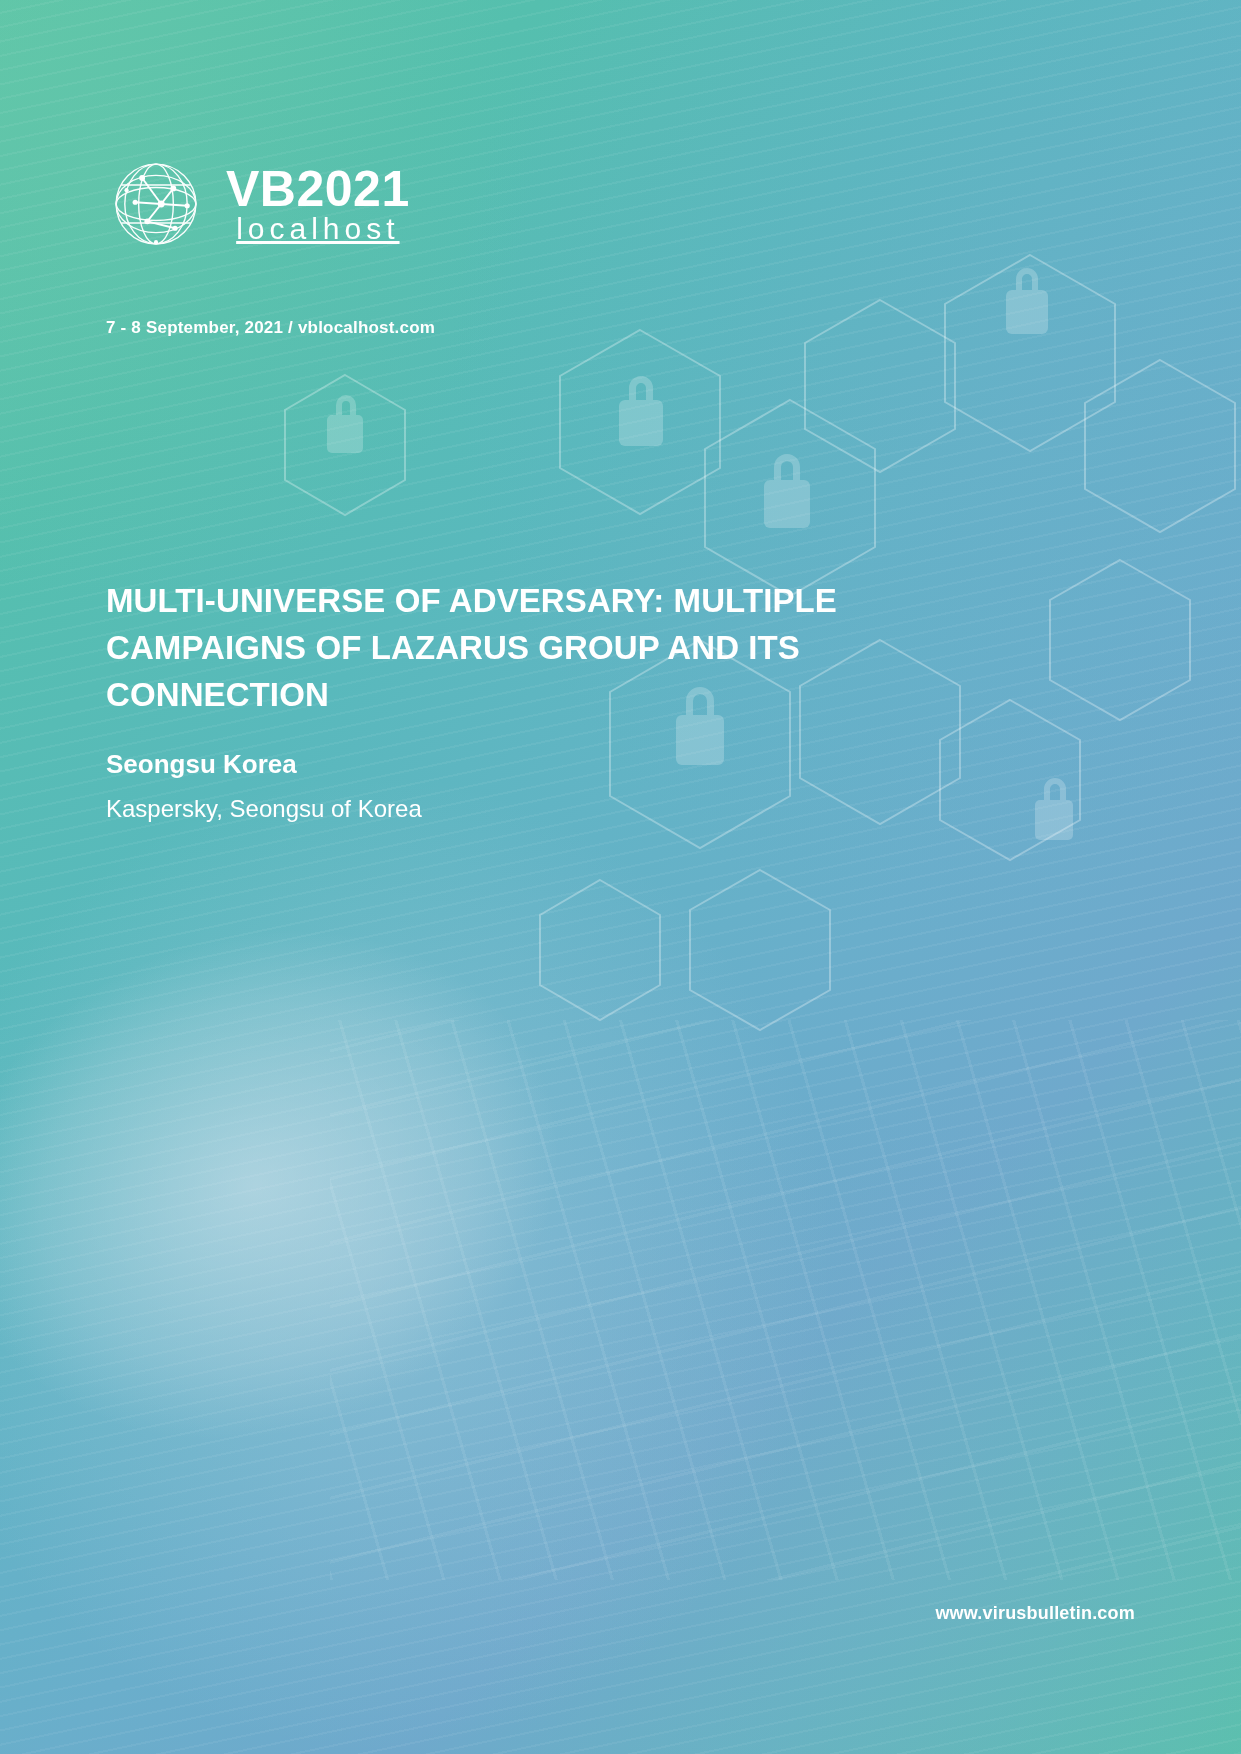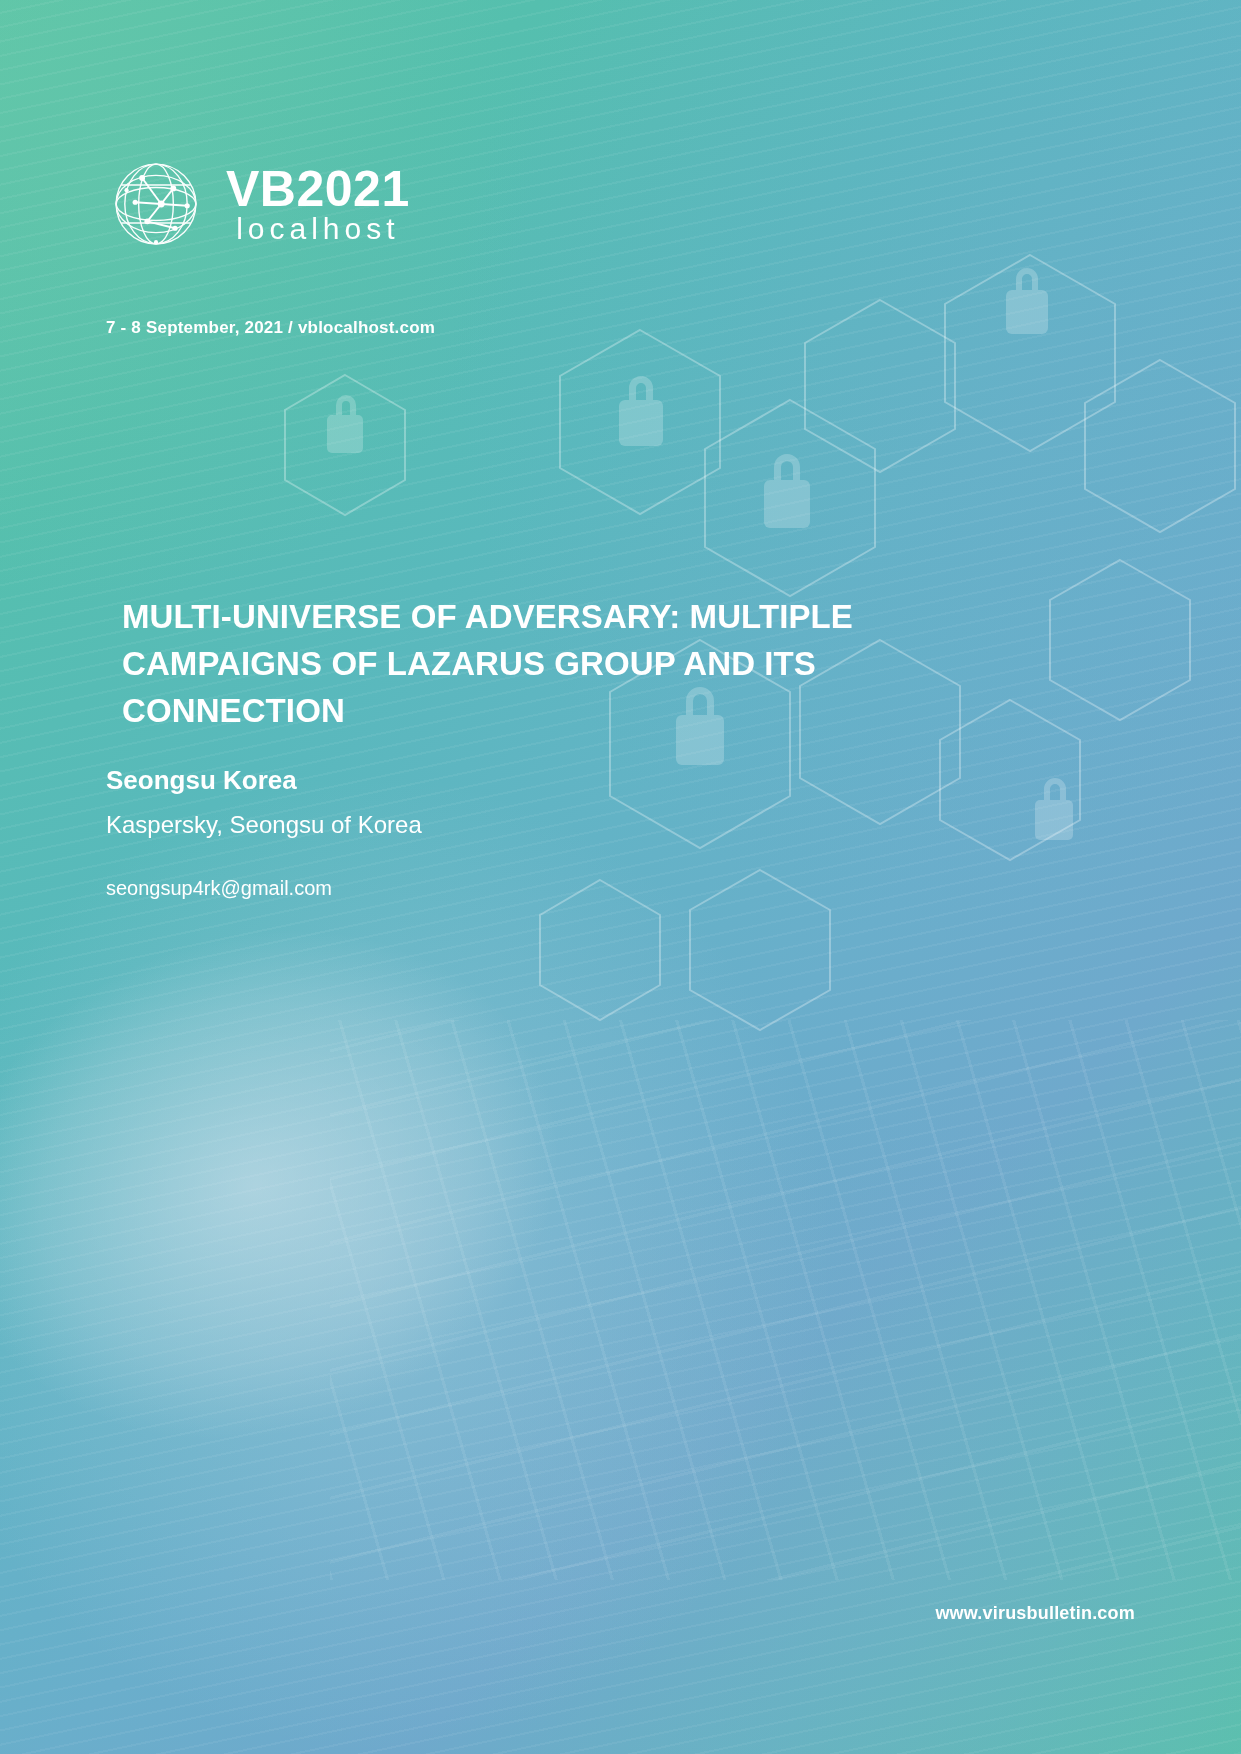--- a/index.html
+++ b/index.html
@@ -89,20 +89,21 @@
   .logo-text { color: #ffffff; line-height: 1; text-align: center; }
   .logo-title {
     font-size: 50px;
     font-weight: bold;
     letter-spacing: 0.5px;
   }
   .logo-sub {
     font-size: 30px;
     font-weight: 300;
     letter-spacing: 5px;
+    text-decoration: underline;
   }
 
   .event-line {
     position: absolute;
     left: 106px;
     top: 318px;
     color: #ffffff;
     font-size: 17px;
     font-weight: bold;
     letter-spacing: 0.2px;
@@ -114,21 +115,21 @@
     left: 106px;
     top: 578px;
     width: 830px;
     color: #ffffff;
   }
   .paper-title {
     font-size: 33px;
     font-weight: bold;
     line-height: 1.42;
     letter-spacing: 0.1px;
-    margin: 16px;
+    margin: 0;
   }
   .author {
     font-size: 26px;
     font-weight: bold;
     margin-top: 30px;
   }
   .affiliation {
     font-size: 24px;
     font-weight: normal;
     margin-top: 15px;
@@ -229,18 +230,17 @@
       <div class="logo-sub">localhost</div>
     </div>
   </div>
 
   <div class="event-line">7 - 8 September, 2021 / vblocalhost.com</div>
 
   <div class="title-block">
     <h1 class="paper-title">MULTI-UNIVERSE OF ADVERSARY: MULTIPLE CAMPAIGNS OF LAZARUS GROUP AND ITS CONNECTION</h1>
     <div class="author">Seongsu Korea</div>
     <div class="affiliation">Kaspersky, Seongsu of Korea</div>
-    <div class="email">seongsup4rk@gmail.com</div>
   </div>
 
   <a class="footer-url" href="#">www.virusbulletin.com</a>
 
 </div>
 
 </body></html>

